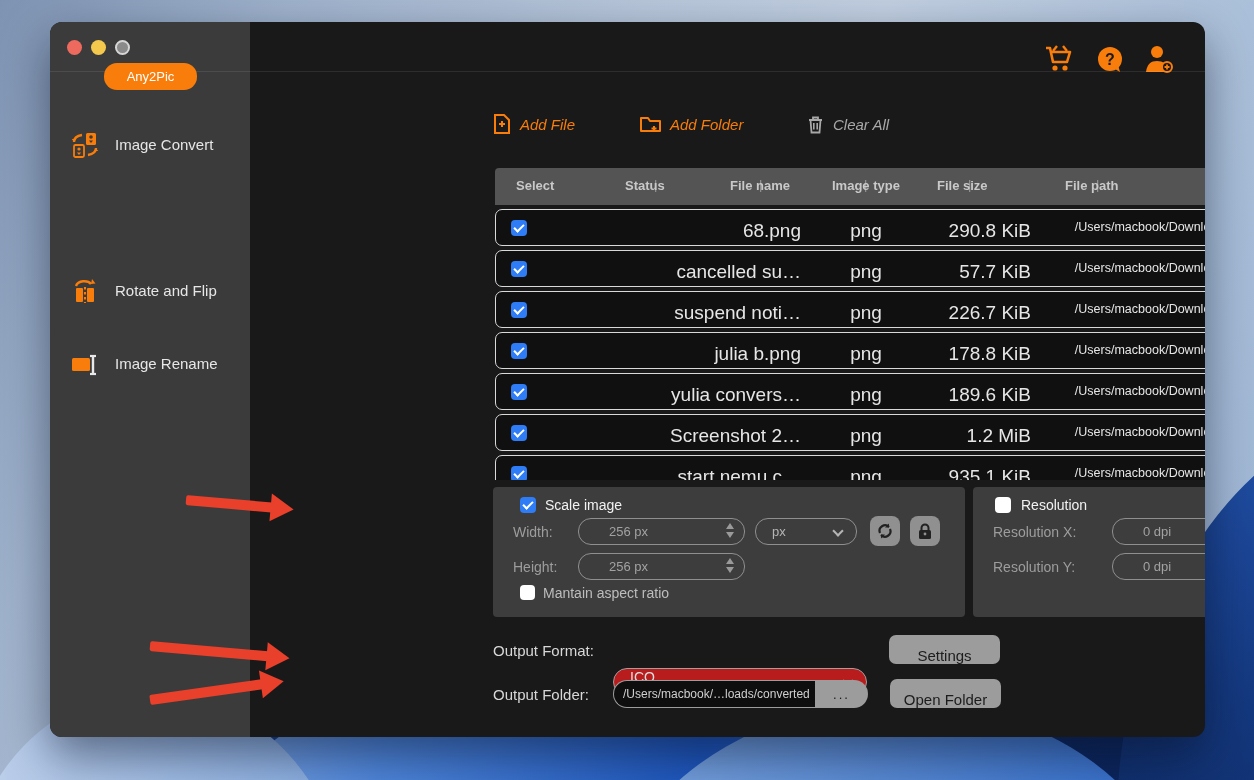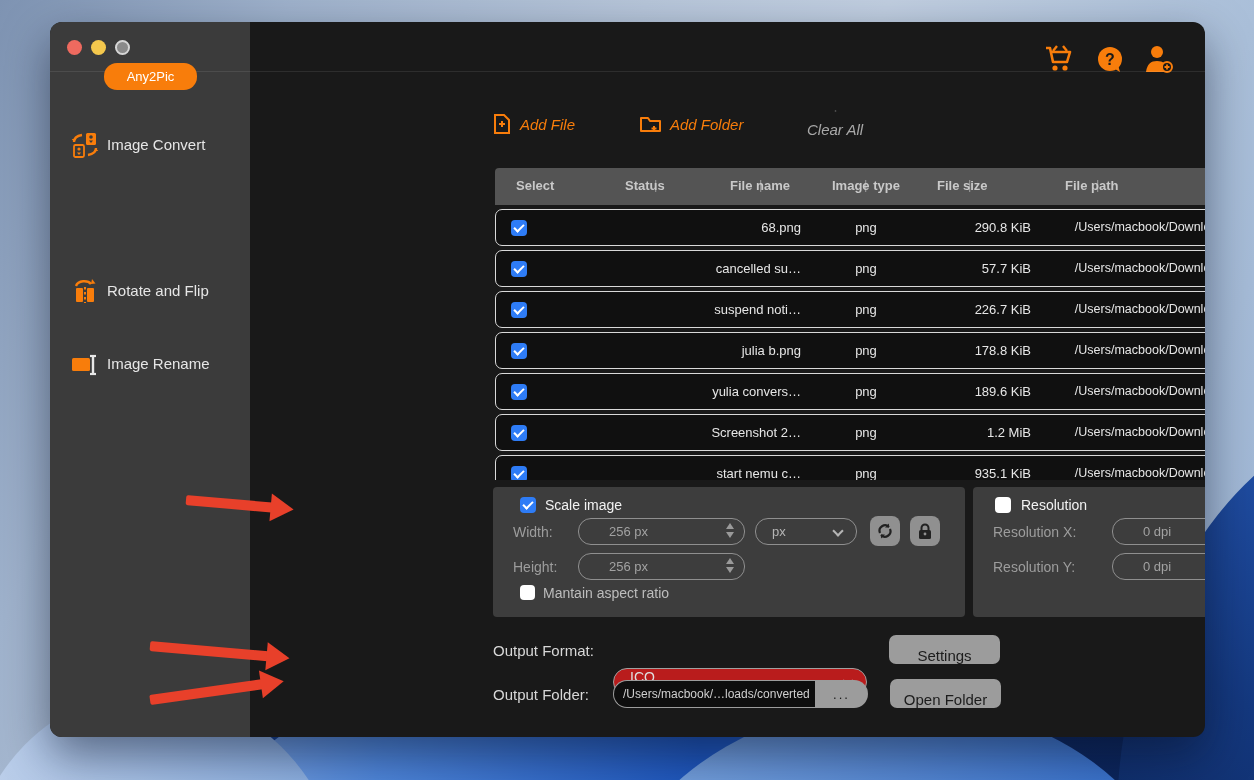--- a/index.html
+++ b/index.html
@@ -38,49 +38,49 @@
   .tl { position:absolute; top:18px; width:15px; height:15px; border-radius:50%; }
   .tl-red    { left:17px; background:#ee6a5f; }
   .tl-yellow { left:41px; background:#f4c84d; }
   .tl-gray   { left:65px; background:#8a8a8a; border:2px solid #d6d6d6; }
 
   .app-badge { position:absolute; left:54px; top:41px; width:93px; height:27px; z-index:3;
                background:#f87d0b; border-radius:13px; display:flex; align-items:center; justify-content:center;
                color:#fff; font-size:13px; }
 
   .side-item { position:absolute; left:0; width:200px; height:73px; display:flex; align-items:center;
-               padding-left:20px; gap:7px; cursor:default; }
+               padding-left:20px; gap:15px; cursor:default; }
   .side-item.selected { background:#262626; }
   .side-item .label { color:#e6e6e6; font-size:15px; }
   .side-icon { width:30px; height:30px; flex:0 0 30px; }
 
   
   .top-icon { position:absolute; }
 
   
   .tool-btn { position:absolute; top:88px; height:28px; display:flex; align-items:center; gap:9px;
               font-size:15px; cursor:default;font-style:italic; }
   .tool-btn.orange { color:#f87d0b; }
-  .tool-btn.gray   { color:#a8a8a8;flex-direction:column; }
+  .tool-btn.gray   { color:#a8a8a8; }
 
   
   .table { position:absolute; left:445px; top:146px; width:877px; height:312px; overflow:hidden; }
   .thead { position:absolute; left:0; top:0; width:877px; height:37px; background:#545454;
            border-radius:4px 4px 0 0; }
   .th { position:absolute; top:10px; font-size:13px; font-weight:bold; color:#c9c9c9; }
   .th-pipe { position:absolute; top:9px; font-size:13px; color:#9a9a9a; }
   .trow { position:absolute; left:0; width:863px; height:37px; background:#101010;
           border:1px solid #d9d9d9; border-radius:7px; }
   .cb { position:absolute; width:16px; height:16px; border-radius:4px; }
   .cb.blue { background:#2e7cf6; }
   .cb.blue::after { content:""; position:absolute; left:5px; top:2px; width:4px; height:8px;
           border-right:2px solid #fff; border-bottom:2px solid #fff; transform:rotate(45deg); }
   .cb.white { background:#fff; }
   .row-cb { left:15px; top:10px; }
-  .cell { position:absolute; top:10px; color:#e6e6e6; font-size:13px; white-space:nowrap; }
+  .cell { position:absolute; top:10px; color:#e6e6e6; font-size:19px; white-space:nowrap; }
   .c-name { left:110px; width:195px; text-align:right; }
   .c-type { left:315px; width:110px; text-align:center; }
   .c-size { left:415px; width:120px; text-align:right; }
   .c-path { left:430px; right:23px; text-align:right; font-size:12.5px; }
 
   
   .panel { position:absolute; top:465px; height:130px; background:#3d3d3d; border-radius:4px; }
   .panel-scale { left:443px; width:472px; }
   .panel-res   { left:923px; width:397px; }
   .panel-title { position:absolute; font-size:14px; color:#f2f2f2; }

